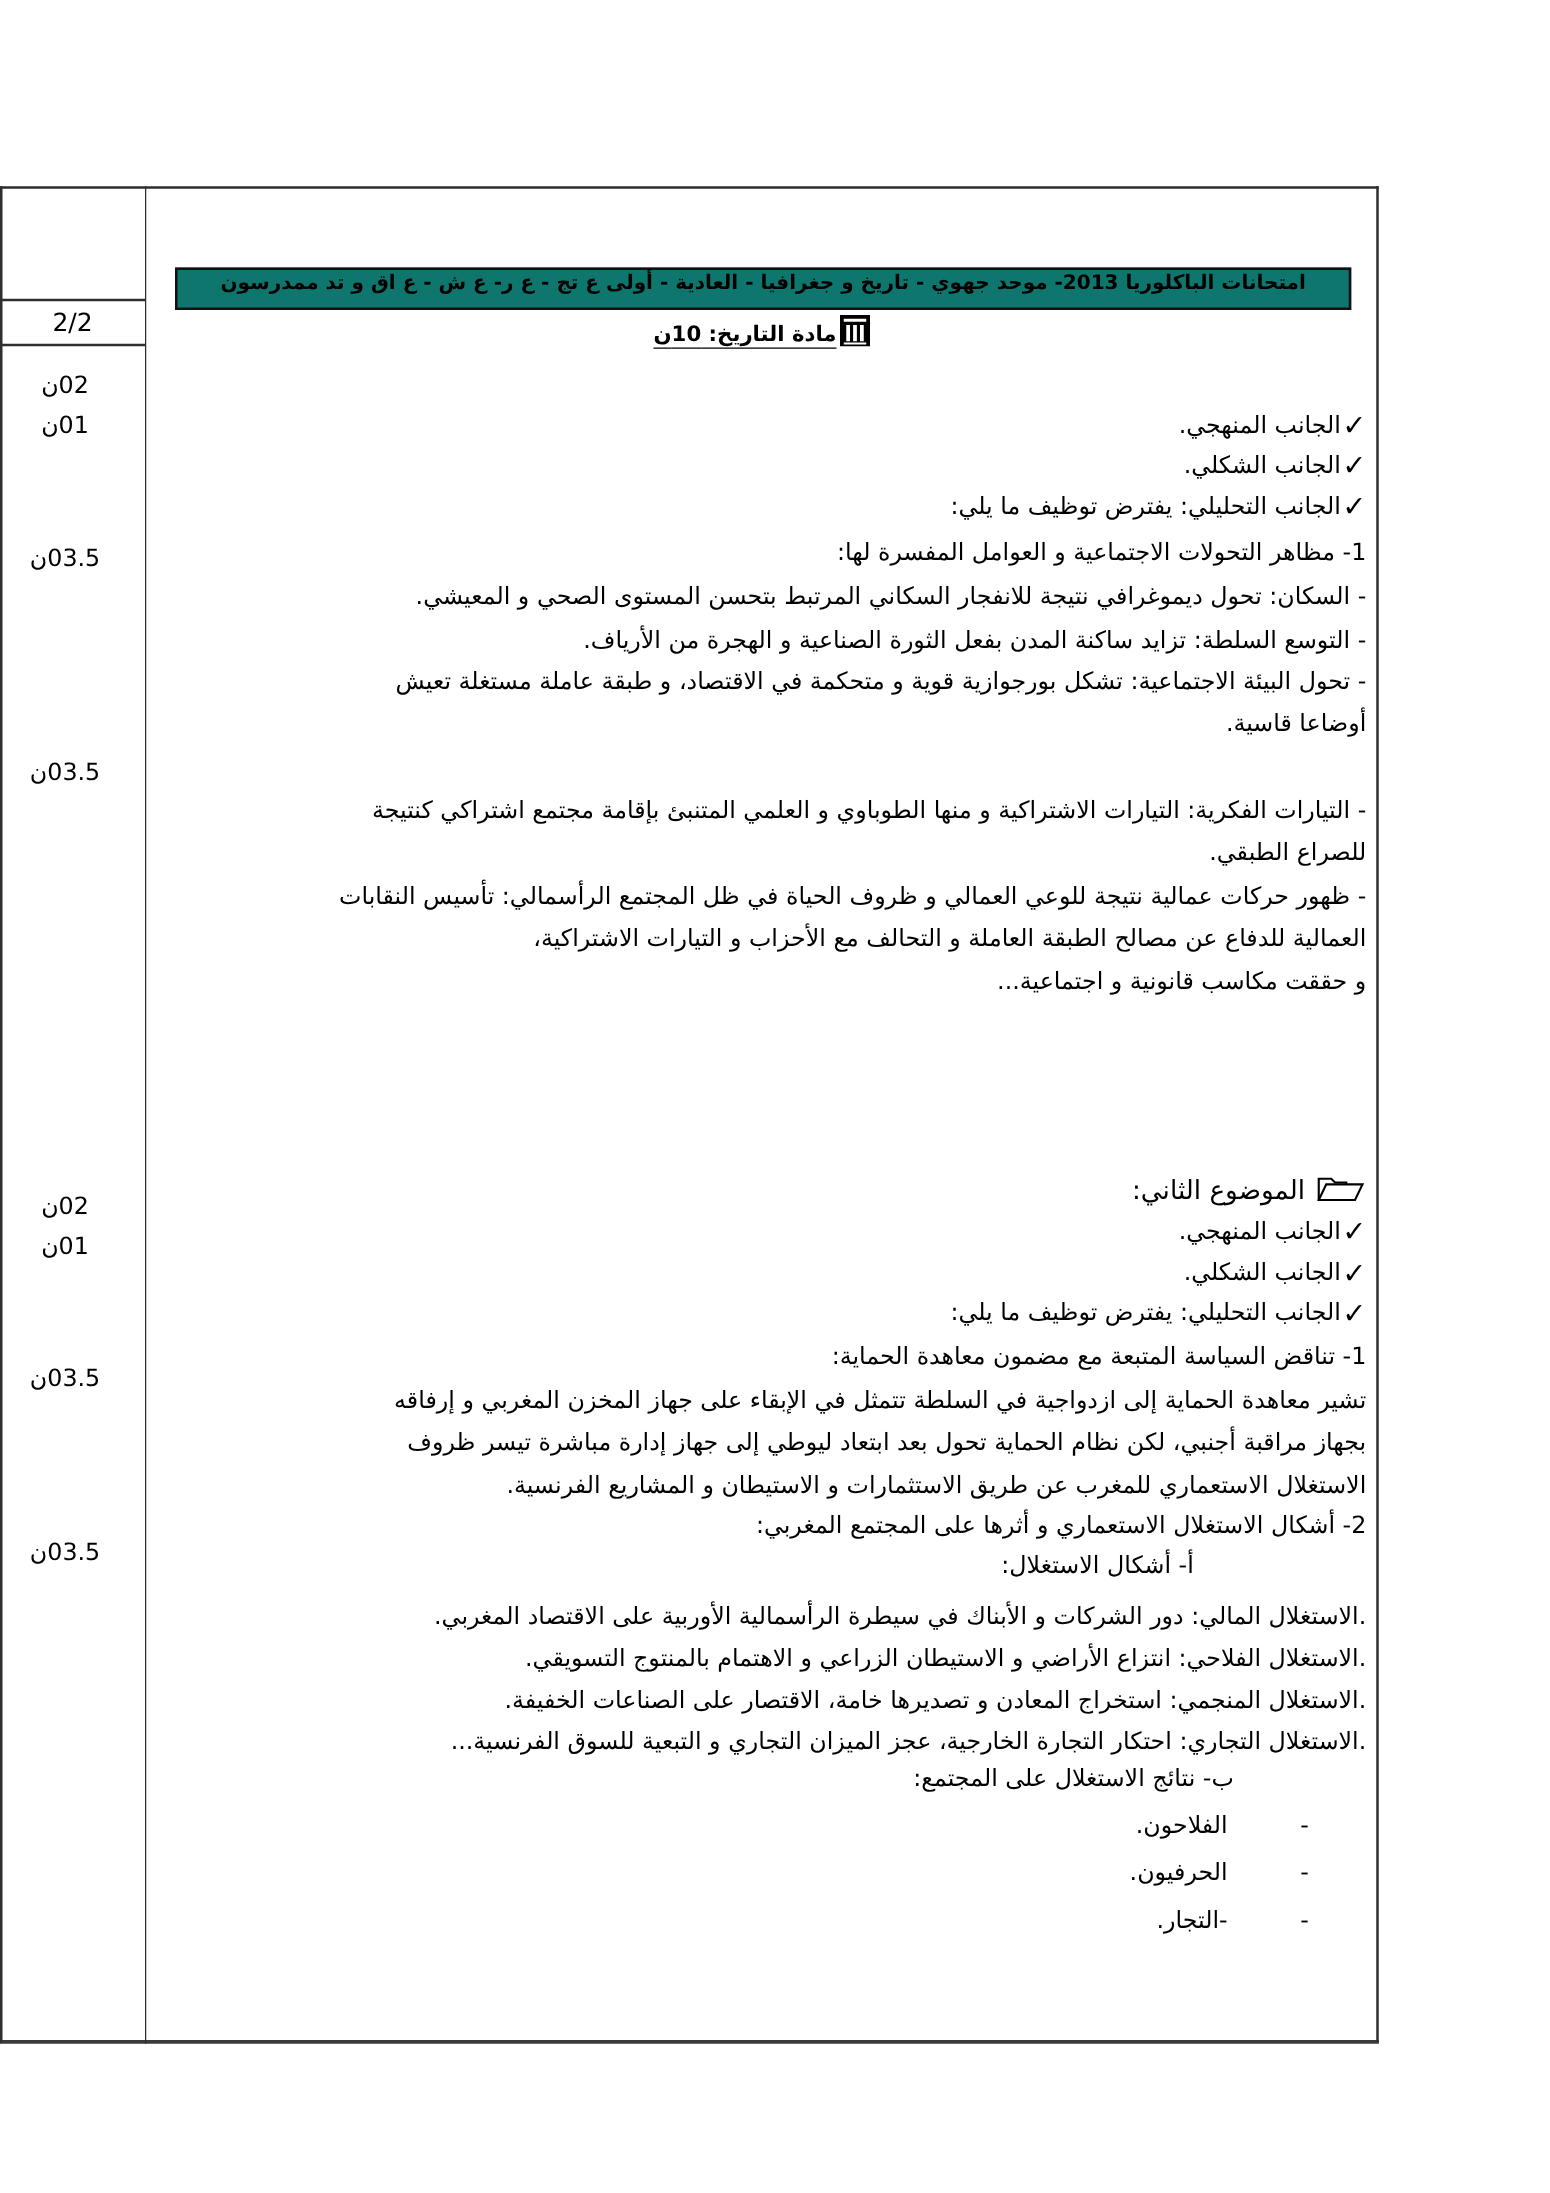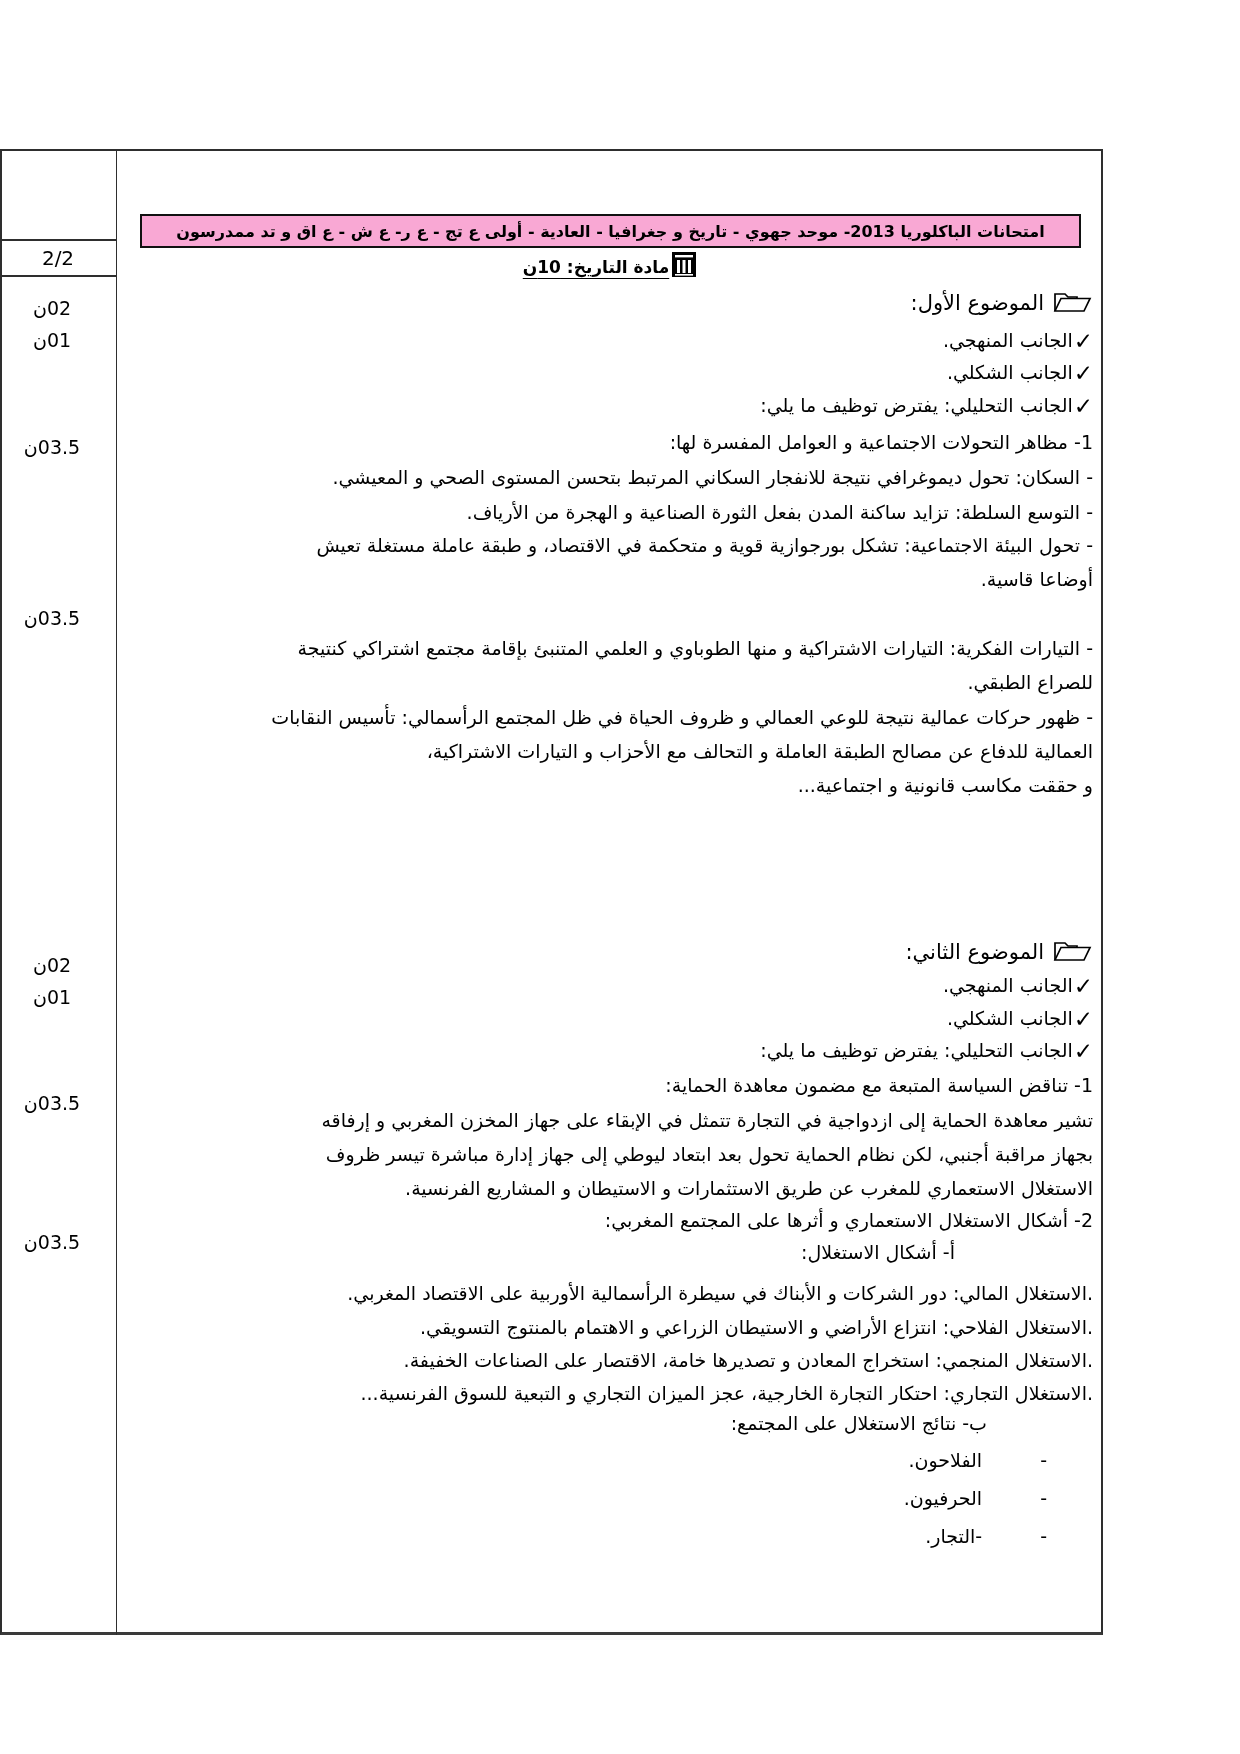--- a/index.html
+++ b/index.html
@@ -17,22 +17,22 @@
             border-top:2px solid #2e2e2e;border-bottom:2px solid #2e2e2e;
             display:flex;align-items:center;justify-content:center;font-size:20px;margin-top:22px;}
 
   
   .mark{position:absolute;left:0;width:104px;text-align:center;font-size:19px;line-height:26px;direction:rtl;}
   .m1{top:295px}.m2{top:327px}.m3{top:434px}.m4{top:605px}
   .m5{top:952px}.m6{top:984px}.m7{top:1090px}.m8{top:1229px}
 
   
   .headerbox{position:absolute;left:140px;top:214px;width:941px;height:34px;box-sizing:border-box;
-             border:2px solid #111;display:flex;align-items:center;justify-content:center;
-             font-weight:bold;font-size:16px;direction:rtl;white-space:nowrap;background:#f9a8d4;}
+             border:2px solid #111;display:flex;align-items:flex-start;justify-content:center;
+             font-weight:bold;font-size:16px;direction:rtl;white-space:nowrap;background:#0f766e;}
 
   
   .titlerow{position:absolute;left:125px;top:250px;width:970px;text-align:center;direction:rtl;
             font-size:17px;font-weight:bold;white-space:nowrap;}
   .titlerow .ttl{text-decoration:underline;text-underline-offset:5px;}
   .sealicon{display:inline-block;vertical-align:-5px;margin-left:2px;}
 
   
   .ln{position:absolute;left:125px;width:968px;direction:rtl;text-align:right;
       font-size:19px;line-height:34px;white-space:nowrap;}
@@ -81,24 +81,20 @@
     <span class="sealicon"><svg width="26" height="28" viewBox="0 0 26 28">
           <rect x="1" y="2" width="24" height="25" fill="#000"></rect>
           <rect x="4" y="5" width="18" height="2.4" fill="#fff"></rect>
           <rect x="6" y="10" width="3" height="13" fill="#fff"></rect>
           <rect x="11.5" y="10" width="3" height="13" fill="#fff"></rect>
           <rect x="17" y="10" width="3" height="13" fill="#fff"></rect>
           <rect x="4" y="24" width="18" height="1.6" fill="#fff"></rect>
         </svg></span><span class="ttl">مادة التاريخ: 10ن</span>
   </div>
 
-  <div class="ln head-ln l01"><span class="foldericon"><svg width="42" height="27" viewBox="0 0 42 27">
-          <path d="M4 23 L4 6 H14 L17 9 H26 V12" fill="#fff" stroke="#000" stroke-width="1.7"></path>
-          <path d="M4 23 L10 10.5 H39 L33 23 Z" fill="#fff" stroke="#000" stroke-width="1.7"></path>
-        </svg></span><span>الموضوع الأول:</span></div>
 
   <div class="ln l02"><span class="ck">✓</span><span>الجانب المنهجي.</span></div>
   <div class="ln l03"><span class="ck">✓</span><span>الجانب الشكلي.</span></div>
   <div class="ln l04"><span class="ck">✓</span><span>الجانب التحليلي: يفترض توظيف ما يلي:</span></div>
   <div class="ln l05"><span>1- مظاهر التحولات الاجتماعية و العوامل المفسرة لها:</span></div>
   <div class="ln l06"><span>- السكان: تحول ديموغرافي نتيجة للانفجار السكاني المرتبط بتحسن المستوى الصحي و المعيشي.</span></div>
   <div class="ln l07"><span>- التوسع السلطة: تزايد ساكنة المدن بفعل الثورة الصناعية و الهجرة من الأرياف.</span></div>
   <div class="ln l08"><span>- تحول البيئة الاجتماعية: تشكل بورجوازية قوية و متحكمة في الاقتصاد، و طبقة عاملة مستغلة تعيش</span></div>
   <div class="ln l09"><span>أوضاعا قاسية.</span></div>
   <div class="ln l11"><span>- التيارات الفكرية: التيارات الاشتراكية و منها الطوباوي و العلمي المتنبئ بإقامة مجتمع اشتراكي كنتيجة</span></div>
@@ -109,21 +105,21 @@
 
   <div class="ln head-ln l16"><span class="foldericon"><svg width="42" height="27" viewBox="0 0 42 27">
           <path d="M4 23 L4 6 H14 L17 9 H26 V12" fill="#fff" stroke="#000" stroke-width="1.7"></path>
           <path d="M4 23 L10 10.5 H39 L33 23 Z" fill="#fff" stroke="#000" stroke-width="1.7"></path>
         </svg></span><span>الموضوع الثاني:</span></div>
 
   <div class="ln l17"><span class="ck">✓</span><span>الجانب المنهجي.</span></div>
   <div class="ln l18"><span class="ck">✓</span><span>الجانب الشكلي.</span></div>
   <div class="ln l19"><span class="ck">✓</span><span>الجانب التحليلي: يفترض توظيف ما يلي:</span></div>
   <div class="ln l20"><span>1- تناقض السياسة المتبعة مع مضمون معاهدة الحماية:</span></div>
-  <div class="ln l21"><span>تشير معاهدة الحماية إلى ازدواجية في التجارة تتمثل في الإبقاء على جهاز المخزن المغربي و إرفاقه</span></div>
+  <div class="ln l21"><span>تشير معاهدة الحماية إلى ازدواجية في السلطة تتمثل في الإبقاء على جهاز المخزن المغربي و إرفاقه</span></div>
   <div class="ln l22"><span>بجهاز مراقبة أجنبي، لكن نظام الحماية تحول بعد ابتعاد ليوطي إلى جهاز إدارة مباشرة تيسر ظروف</span></div>
   <div class="ln l23"><span>الاستغلال الاستعماري للمغرب عن طريق الاستثمارات و الاستيطان و المشاريع الفرنسية.</span></div>
   <div class="ln l24"><span>2- أشكال الاستغلال الاستعماري و أثرها على المجتمع المغربي:</span></div>
   <div class="ln ind-a l25"><span>أ-  أشكال الاستغلال:</span></div>
   <div class="ln l26"><span>.الاستغلال المالي: دور الشركات و الأبناك في سيطرة الرأسمالية الأوربية على الاقتصاد المغربي.</span></div>
   <div class="ln l27"><span>.الاستغلال الفلاحي: انتزاع الأراضي و الاستيطان الزراعي و الاهتمام بالمنتوج التسويقي.</span></div>
   <div class="ln l28"><span>.الاستغلال المنجمي: استخراج المعادن و تصديرها خامة، الاقتصار على الصناعات الخفيفة.</span></div>
   <div class="ln l29"><span>.الاستغلال التجاري: احتكار التجارة الخارجية، عجز الميزان التجاري و التبعية للسوق الفرنسية...</span></div>
   <div class="ln ind-b l30"><span>ب- نتائج الاستغلال على المجتمع:</span></div>
   <div class="ln bullet l31"><span class="b">-</span><span>الفلاحون.</span></div>

